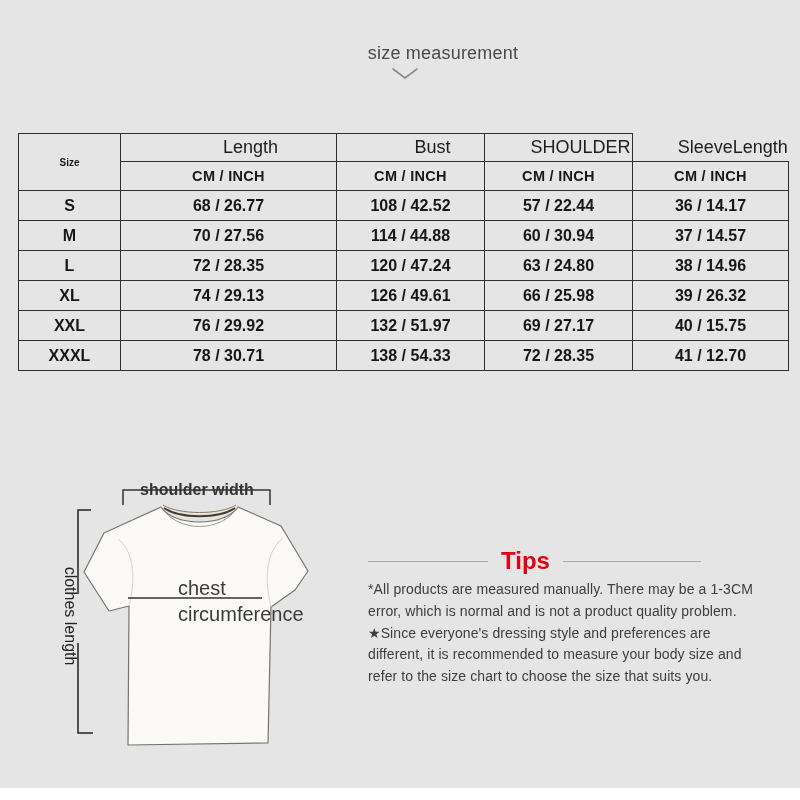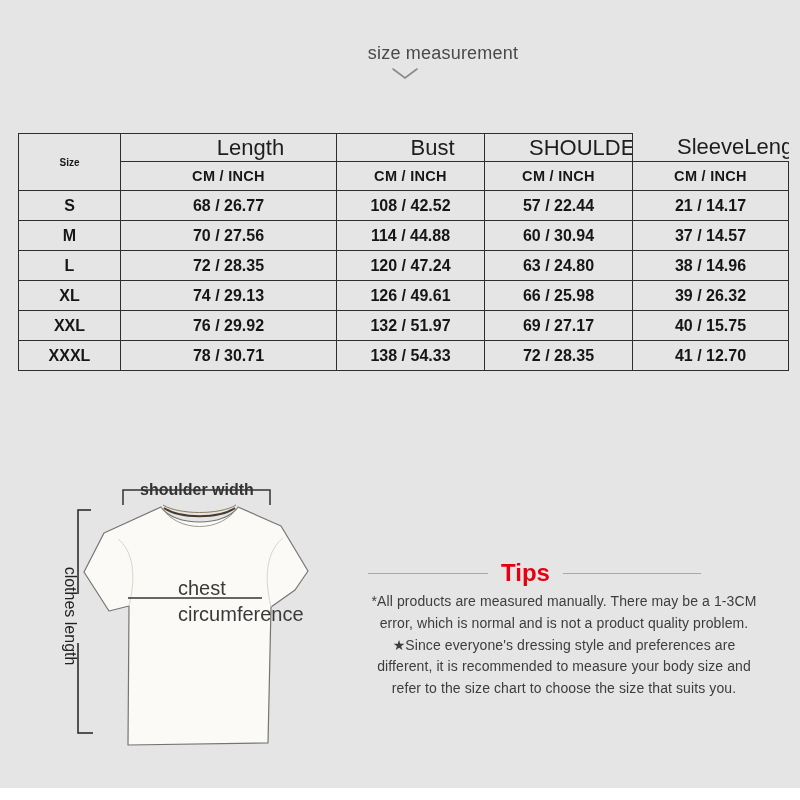--- a/index.html
+++ b/index.html
@@ -15,29 +15,29 @@
   .chevron{position:absolute;top:67px;left:391px;width:28px;height:14px;cursor:pointer;}
   
   table.size-table{
     position:absolute;top:133px;left:18px;width:770px;
     border-collapse:collapse;table-layout:fixed;
   }
   .size-table th,.size-table td{
     border:1px solid #2e2e2e;text-align:center;vertical-align:middle;
     padding:0;color:#161616;overflow:hidden;white-space:nowrap;
   }
-  .size-table thead .col-header{font-size:22px;font-weight:400;height:27px;color:#1d1d1d;padding-left:44px;}
+  .size-table thead .col-header{font-size:18px;font-weight:400;height:27px;color:#1d1d1d;padding-left:44px;}
   .size-table thead .size-header{font-size:10px;font-weight:700;}
   .size-table thead .unit-cell{font-size:14.5px;font-weight:700;height:28px;letter-spacing:.3px;text-align:center;}
   .size-table tbody th,.size-table tbody td{font-size:16px;font-weight:700;height:29px;}
   .size-table th.no-top-right{border-top:none;border-right:none;}
   
   .shirt-svg{position:absolute;top:455px;left:40px;width:320px;height:320px;}
   
-  .tips{position:absolute;top:560px;left:368px;width:395px;text-align:center;}
+  .tips{position:absolute;top:548px;left:368px;width:395px;}
   .tips-heading-row{display:flex;align-items:center;}
   .tips-line{height:1px;background:#a8a8a8;}
   .tips-line.left{width:120px;margin-right:13px;}
   .tips-line.right{width:138px;margin-left:13px;}
   .tips-heading{font-size:24px;font-weight:700;color:#e60012;line-height:26px;}
   .tips-body{
     margin-top:5px;font-size:14px;line-height:21.8px;color:#3d3d3d;
     letter-spacing:.1px;width:392px;
   }
 </style>
@@ -73,21 +73,21 @@
         <th class="unit-cell">CM / INCH</th>
         <th class="unit-cell">CM / INCH</th>
       </tr>
     </thead>
     <tbody>
         <tr>
           <th>S</th>
           <td>68 / 26.77</td>
           <td>108 / 42.52</td>
           <td>57 / 22.44</td>
-          <td>21 / 14.17</td>
+          <td>36 / 14.17</td>
         </tr>
         <tr>
           <th>M</th>
           <td>70 / 27.56</td>
           <td>114 / 44.88</td>
           <td>60 / 30.94</td>
           <td>37 / 14.57</td>
         </tr>
         <tr>
           <th>L</th>

